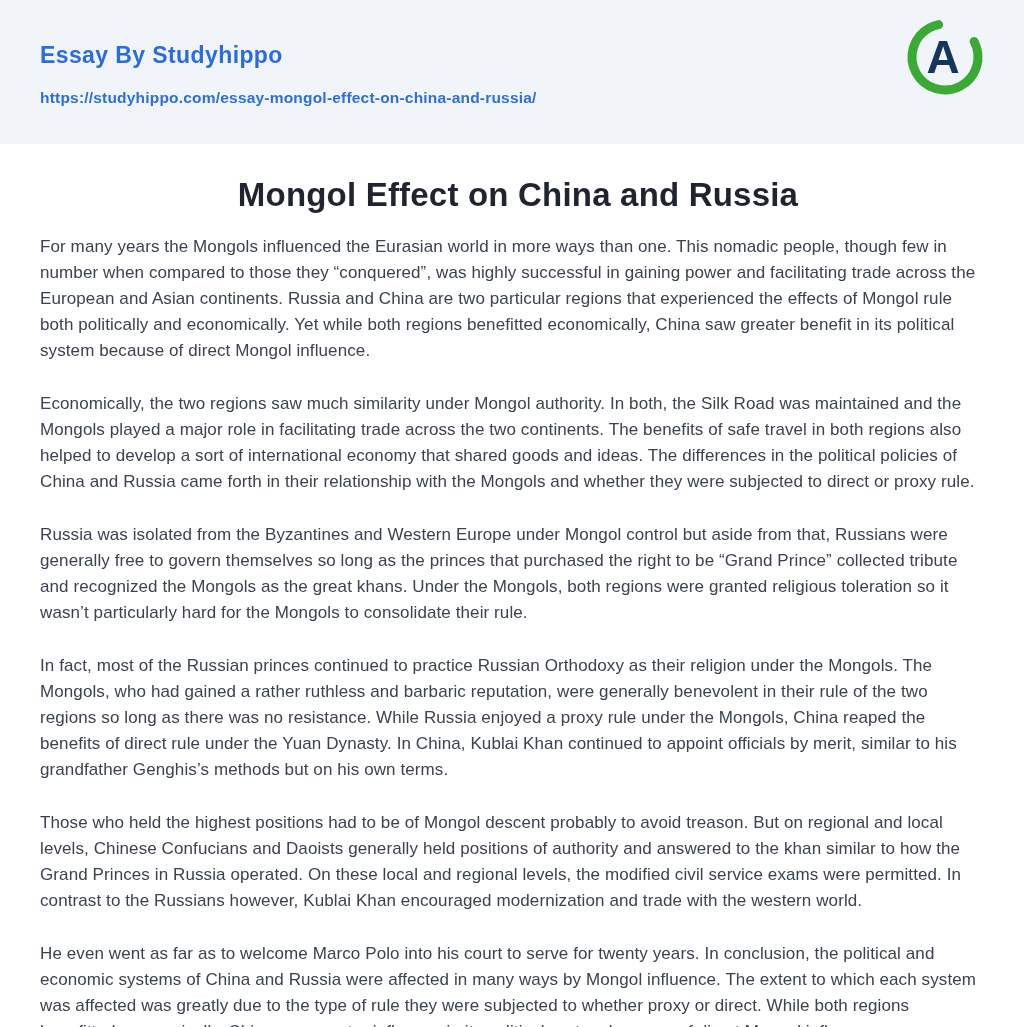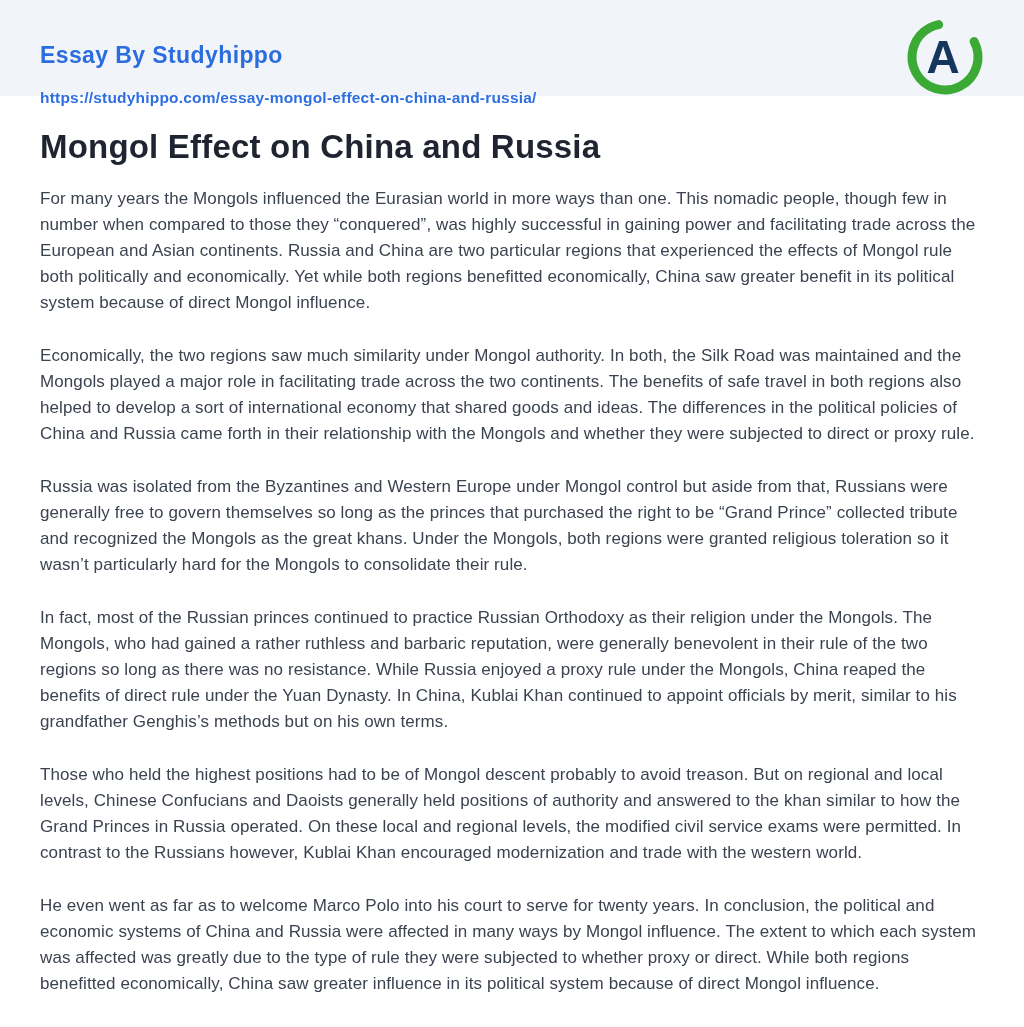--- a/index.html
+++ b/index.html
@@ -8,21 +8,21 @@
     width: 1024px;
     min-height: 1027px;
     background: #ffffff;
     font-family: "Liberation Sans", sans-serif;
     -webkit-font-smoothing: antialiased;
   }
   .header {
     background: #f1f5fa;
     padding: 42px 40px 30px 40px;
     position: relative;
-    height: 96px;
+    height: 144px;
   }
   .site-title {
     display: inline-block;
     color: #2b6cdf;
     font-size: 23px;
     font-weight: 700;
     letter-spacing: 0.4px;
     text-decoration: none;
     cursor: pointer;
   }
@@ -44,22 +44,23 @@
     height: 82px;
     cursor: pointer;
   }
   .content {
     padding: 26px 40px 60px 40px;
   }
   .article-title {
     font-size: 33px;
     font-weight: 700;
     color: #1f2430;
-    margin: 6px 0 20px 0;
+    margin: 6px 0 20px 12px;
     letter-spacing: 0.2px;
+    text-align: center;
   }
   .essay p {
     font-size: 17px;
     line-height: 26px;
     color: #3c4350;
     margin: 0 0 27px 0;
     letter-spacing: 0.1px;
   }
 </style>
 </head>

